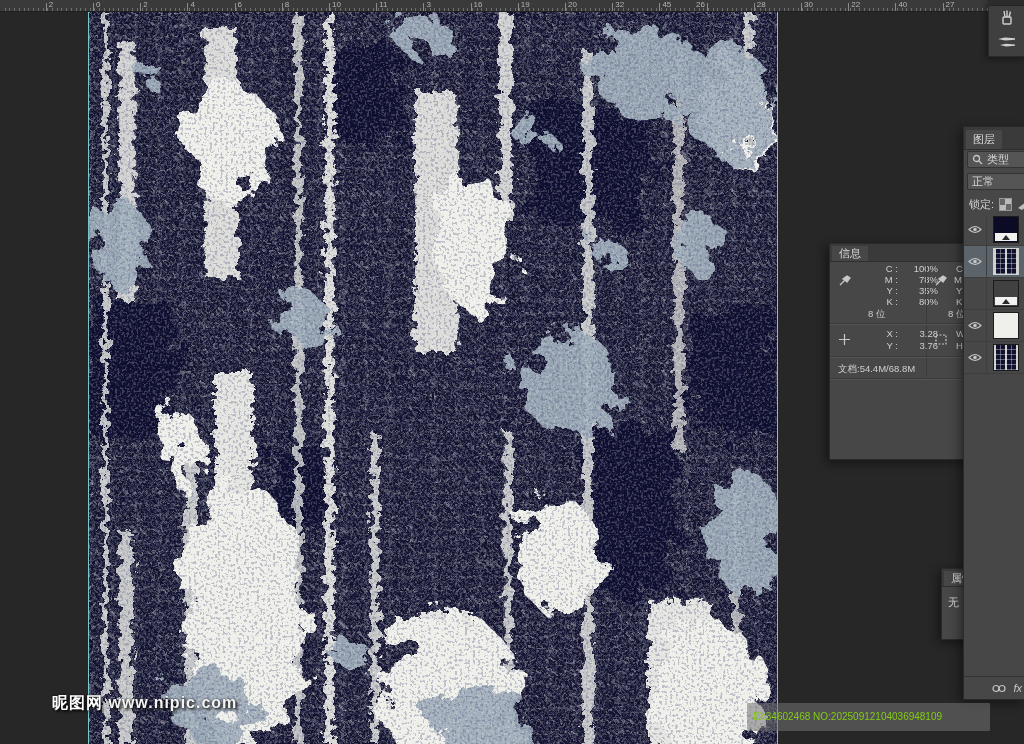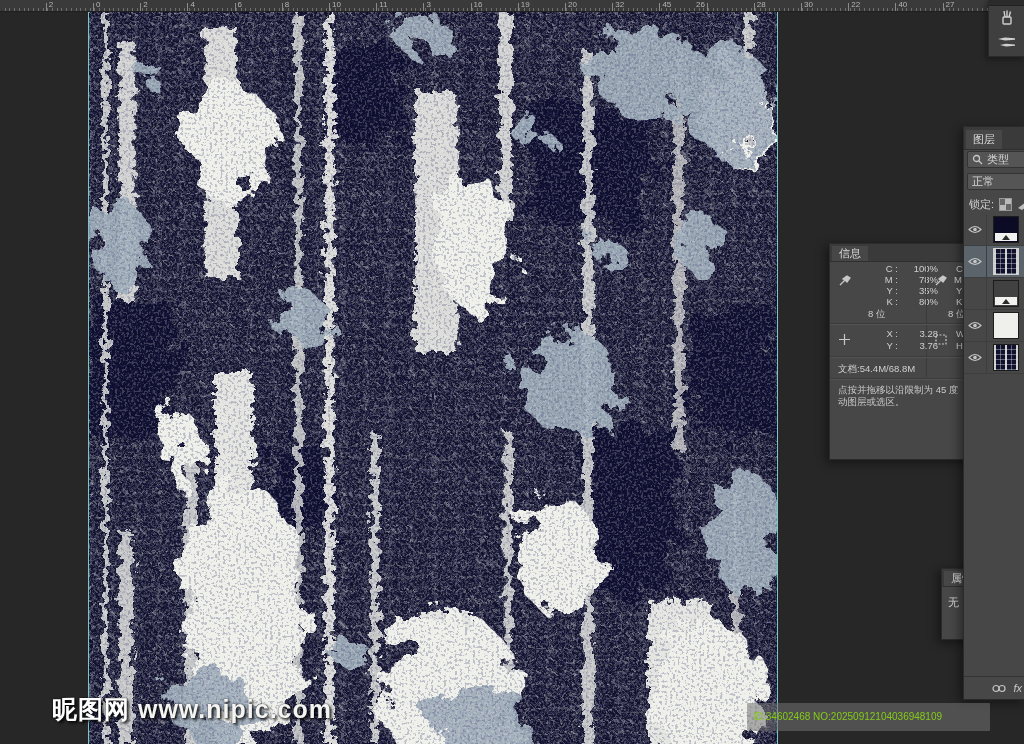--- a/index.html
+++ b/index.html
@@ -13,21 +13,21 @@
   #ruler{position:absolute;left:0;top:0;width:1024px;height:11px;background:#3a3a3a;border-bottom:1px solid #1f1f1f;z-index:4;}
   .ruler-label{position:absolute;top:0;font-size:8px;color:#b4b4b4;line-height:9px;}
   .tick{position:absolute;bottom:0;width:1px;background:#8a8a8a;}
   .tick.minor{height:3px;background:#6f6f6f;}
   .tick.major{height:8px;}
   
   #canvas{position:absolute;left:88px;top:11px;width:688px;height:733px;z-index:1;
     border-left:1px solid #79c7cc;border-right:1px solid #79c7cc;border-top:1px solid #93a5a6;box-sizing:content-box;}
   #canvas svg{display:block;}
   
-  #watermark{position:absolute;left:52px;top:693px;z-index:6;color:#fff;font-weight:700;font-size:25px;letter-spacing:1px;
+  #watermark{position:absolute;left:52px;top:693px;z-index:6;color:#fff;font-weight:700;font-size:16px;letter-spacing:1px;
     text-shadow:2px 2px 3px rgba(0,0,0,.85),0 0 2px rgba(0,0,0,.9);white-space:nowrap;}
   #watermark .wm-url{font-weight:700;color:#f4f4f2;}
   #id-bar{position:absolute;left:747px;top:703px;width:243px;height:28px;z-index:6;background:rgba(115,115,115,.55);
     color:#84cc16;font-size:10px;line-height:28px;padding-left:6px;box-sizing:border-box;white-space:nowrap;border-radius:1px;}
   
   #top-dock{position:absolute;left:988px;top:0;width:36px;height:56px;background:#3f3f3f;z-index:7;
     border-left:1px solid #2a2a2a;border-bottom:1px solid #2a2a2a;box-shadow:-2px 2px 6px rgba(0,0,0,.4);}
   #top-dock .dock-head{height:5px;background:#2b2b2b;border-bottom:1px solid #222;}
   .dock-icon{width:36px;height:24px;display:flex;align-items:center;justify-content:center;cursor:pointer;}
   
@@ -502,24 +502,20 @@
   <svg class="mini-icon" style="left:104px;top:89px" width="14" height="13" viewBox="0 0 14 13">
     <rect x="2" y="2" width="10" height="9" fill="none" stroke="#c8c8c8" stroke-width="1.2" stroke-dasharray="2 1.5"></rect>
   </svg>
   <div class="info-row" style="left:126px;top:84px">W</div>
   <div class="info-row" style="left:126px;top:96px">H</div>
 
   <div class="hdiv" style="top:112px"></div>
   <div class="info-row" style="left:8px;top:119px">文档:54.4M/68.8M</div>
   <div class="hdiv" style="top:134px"></div>
 
-  <div id="info-hint">
-    <div>点按并拖移以沿限制为 45 度</div>
-    <div>动图层或选区。</div>
-  </div>
 </div>
 
 <div id="props-panel" class="panel">
   <div class="tabbar">
     <div class="tab">属性</div>
   </div>
   <div class="pv">无</div>
 </div>
 
 <div id="layers-dock" class="panel">

